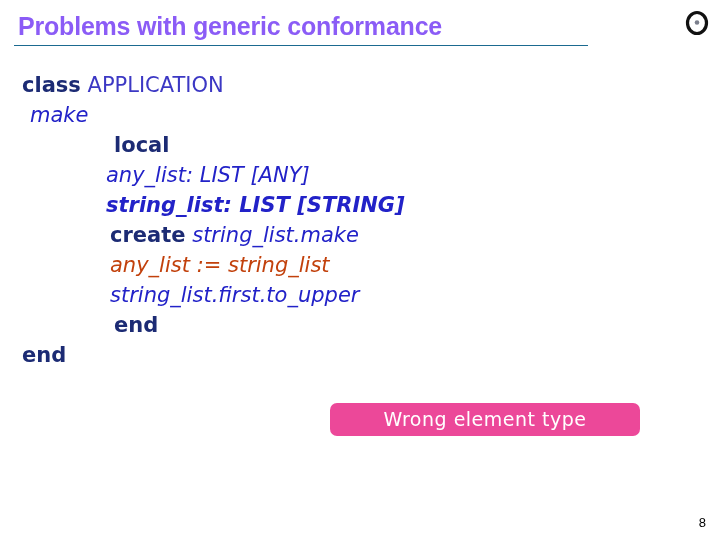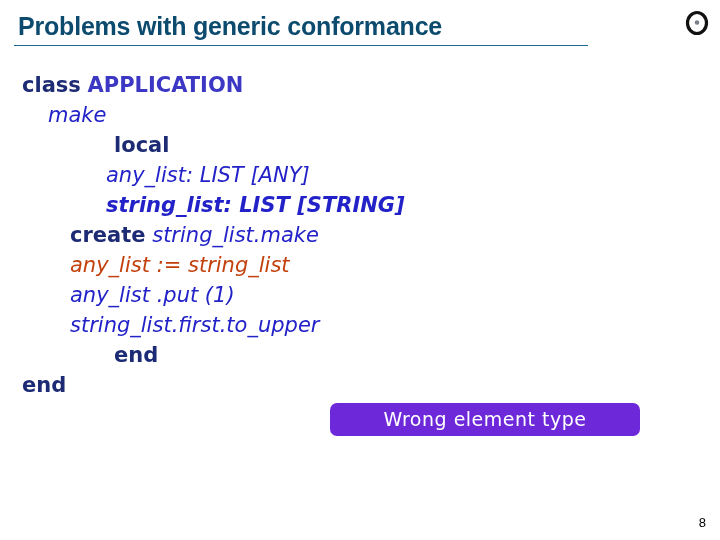--- a/index.html
+++ b/index.html
@@ -64,35 +64,35 @@
   }
   
   .kw {
     color: #1c2b74;
     font-weight: bold;
     font-style: normal;
   }
   
   .cls {
     color: #3c38c4;
-    font-weight: bold;
+    font-weight: normal;
     font-style: normal;
   }
   
   .id {
     color: #2222c8;
     font-weight: normal;
     font-style: italic;
   }
   
   .i0 { padding-left: 22px; }
-  .i1 { padding-left: 48px; }
+  .i1 { padding-left: 30px; }
   .i2 { padding-left: 114px; }
   .i3 { padding-left: 106px; }
-  .i4 { padding-left: 70px; }
+  .i4 { padding-left: 110px; }
 
   
   #callout {
     position: absolute;
     left: 330px;
     top: 403px;
     width: 310px;
     height: 33px;
     background: #a40606;
     border-radius: 7px;
@@ -110,40 +110,39 @@
     right: 14px;
     bottom: 10px;
     font-family: "Liberation Sans", sans-serif;
     font-size: 13px;
     color: #000000;
   }
 </style>
 </head>
 <body style="background: rgb(255, 255, 255);">
 
-<div id="slide-title" style="color: #0c4a6e;">Problems with generic conformance</div>
+<div id="slide-title" style="color: #8b5cf6;">Problems with generic conformance</div>
 
 <div id="title-rule" style="background: rgb(27, 106, 144);"></div>
 
 <div id="logo">
   <svg width="26" height="26" viewBox="0 0 26 26" aria-hidden="true">
     <ellipse cx="13" cy="13" rx="9.5" ry="10.5" fill="#ffffff" stroke="#111111" stroke-width="3.2"></ellipse>
     <ellipse cx="13" cy="12.5" rx="2.3" ry="2.3" fill="#7b7f8c"></ellipse>
   </svg>
 </div>
 
 <div id="code-block">
     <div class="code-line i0"><span class="tok kw" style="color: rgb(28, 43, 116);">class</span><span class="tok">&nbsp;</span><span class="tok cls" style="color: rgb(60, 56, 196);">APPLICATION</span></div>
     <div class="code-line i1"><span class="tok id" style="color: rgb(34, 34, 200);">make</span></div>
     <div class="code-line i2"><span class="tok kw" style="color: rgb(28, 43, 116);">local</span></div>
     <div class="code-line i3"><span class="tok id" style="color: rgb(34, 34, 200);">any_list: LIST [ANY]</span></div>
     <div class="code-line i3"><span class="tok id" style="color: rgb(34, 34, 200); font-weight: bold;">string_list: LIST [STRING]</span></div>
     <div class="code-line i4"><span class="tok kw" style="color: rgb(28, 43, 116);">create</span><span class="tok">&nbsp;</span><span class="tok id" style="color: rgb(34, 34, 200);">string_list.make</span></div>
     <div class="code-line i4"><span class="tok id" style="color: #c2410c;">any_list := string_list</span></div>
-    <div class="code-line i4"><span class="tok id" style="color: rgb(34, 34, 200);">any_list .put (1)</span></div>
     <div class="code-line i4"><span class="tok id" style="color: rgb(34, 34, 200);">string_list.first.to_upper</span></div>
     <div class="code-line i2"><span class="tok kw" style="color: rgb(28, 43, 116);">end</span></div>
     <div class="code-line i0"><span class="tok kw" style="color: rgb(28, 43, 116);">end</span></div>
   </div>
 
-<div id="callout" style="background: #6d28d9; color: rgb(255, 255, 255);">Wrong element type</div>
+<div id="callout" style="background: #ec4899; color: rgb(255, 255, 255);">Wrong element type</div>
 
 <div id="page-number">8</div>
 
 </body></html>

